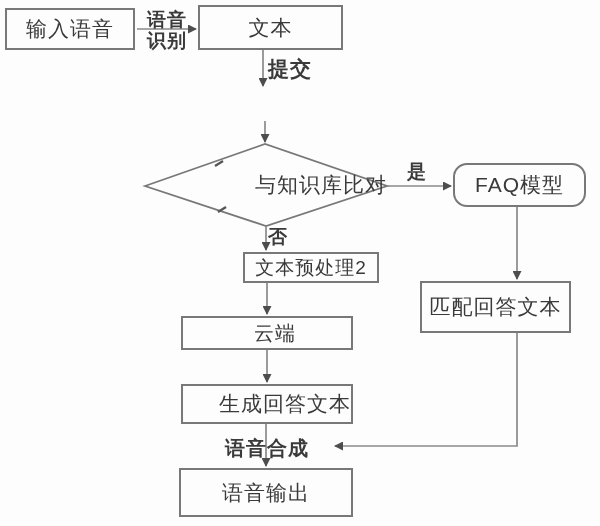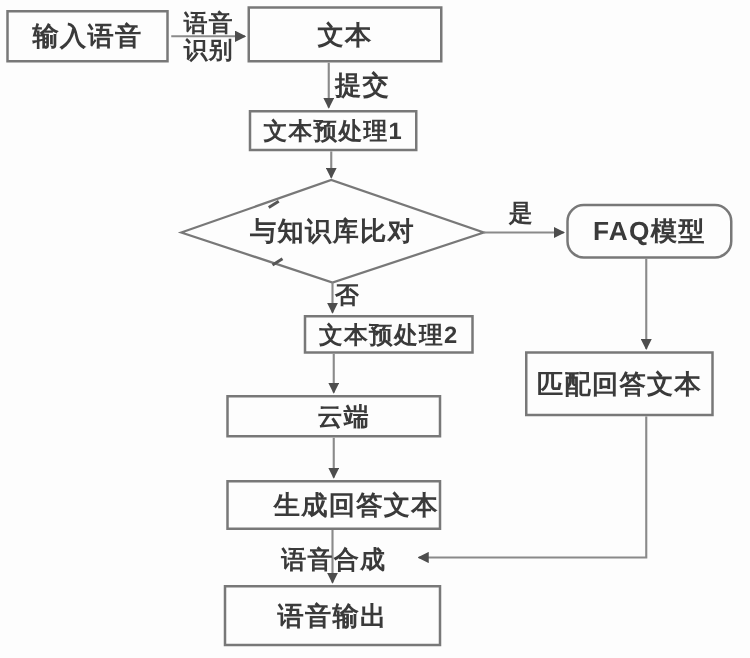--- a/index.html
+++ b/index.html
@@ -9,34 +9,34 @@
     font-family:"Liberation Sans","DejaVu Sans",sans-serif;
   }
   #connector-layer{position:absolute;left:0;top:0;z-index:0;}
   .edge{stroke:var(--line,#8a8a8a);stroke-width:1.7;fill:none;}
   .tick{stroke:#565656;stroke-width:2.4;fill:none;}
   .diamond{fill:var(--bg,#fdfdfd);stroke:var(--border,#787878);stroke-width:1.8;}
   .node{
     position:absolute;box-sizing:border-box;z-index:1;
     background:var(--bg,#fdfdfd);border:2px solid var(--border,#787878);
     display:flex;align-items:center;justify-content:center;
-    font-weight:700;color:var(--text,#3a3a3a);letter-spacing:1px;white-space:nowrap;
+    font-weight:400;color:var(--text,#3a3a3a);letter-spacing:1px;white-space:nowrap;
   }
   .dnode{
     position:absolute;box-sizing:border-box;z-index:1;background:transparent;border:none;
-    display:flex;align-items:center;justify-content:center;
-    font-weight:700;color:var(--text,#3a3a3a);letter-spacing:1px;
+    display:flex;align-items:center;justify-content:flex-end;
+    font-weight:400;color:var(--text,#3a3a3a);letter-spacing:1px;
   }
   .elabel{
     position:absolute;z-index:2;font-weight:700;color:var(--text,#3a3a3a);
     letter-spacing:1px;line-height:1.12;text-align:center;
   }
   
   #n-input-speech{left:5px;top:8px;width:130px;height:42px;font-size:21px;}
-  #n-text{left:198px;top:5px;width:156px;height:45px;font-size:21px;}
+  #n-text{left:198px;top:5px;width:145px;height:45px;font-size:21px;}
   #n-preprocess1{left:199px;top:88px;width:135px;height:33px;font-size:19px;}
   #n-compare-kb{left:145px;top:144px;width:242px;height:82px;font-size:21px;}
   #n-faq-model{left:453px;top:163px;width:133px;height:44px;font-size:21px;border-radius:14px;}
   #n-preprocess2{left:199px;top:252px;width:136px;height:31px;font-size:19px;margin-left:44px;}
   #n-cloud{left:181px;top:316px;width:172px;height:34px;font-size:20px;padding-left:16px;}
   #n-match-answer{left:420px;top:281px;width:151px;height:52px;font-size:21px;}
   #n-generate-answer{left:181px;top:384px;width:172px;height:40px;font-size:21px;padding-left:36px;}
   #n-speech-output{left:179px;top:468px;width:174px;height:49px;font-size:21px;}
   
   #l-speech-recognition{left:144px;top:9px;width:46px;font-size:19px;}
@@ -74,23 +74,20 @@
   </svg>
 
   <div class="node" id="n-input-speech">
       <span>输入语音</span>
     </div>
 
   <div class="node" id="n-text">
       <span>文本</span>
     </div>
 
-  <div class="node" id="n-preprocess1">
-      <span>文本预处理1</span>
-    </div>
 
   <div class="dnode" id="n-compare-kb">
       <span>与知识库比对</span>
     </div>
 
   <div class="node" id="n-faq-model">
       <span>FAQ模型</span>
     </div>
 
   <div class="node" id="n-preprocess2">

